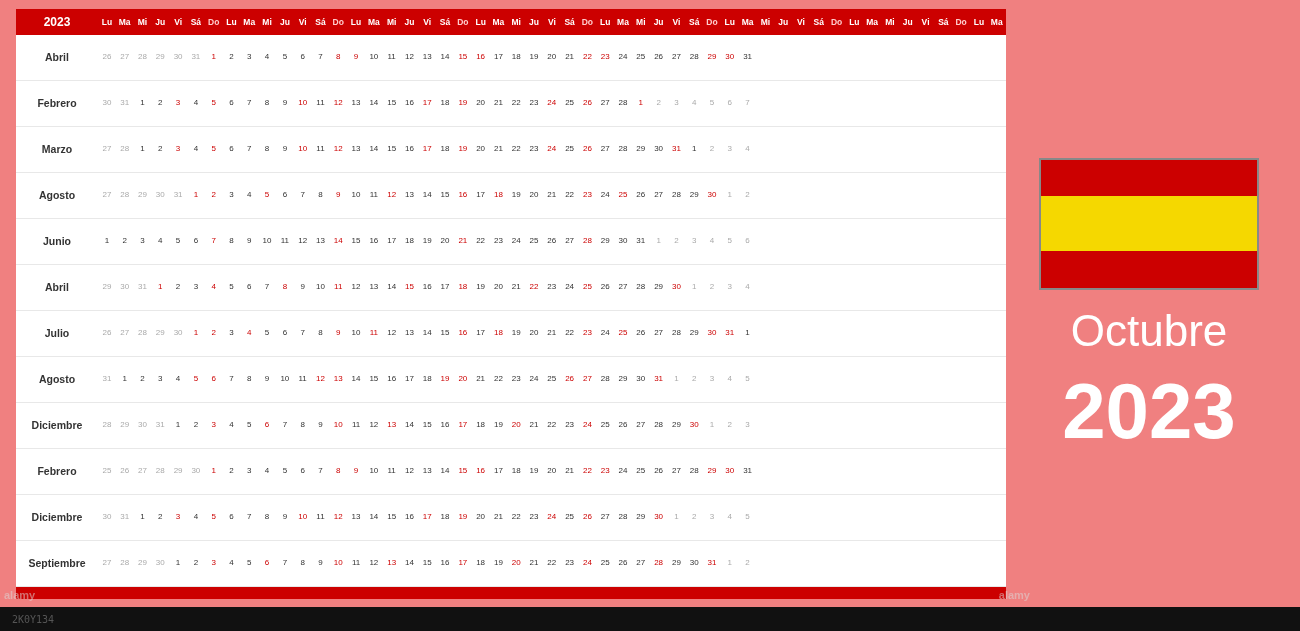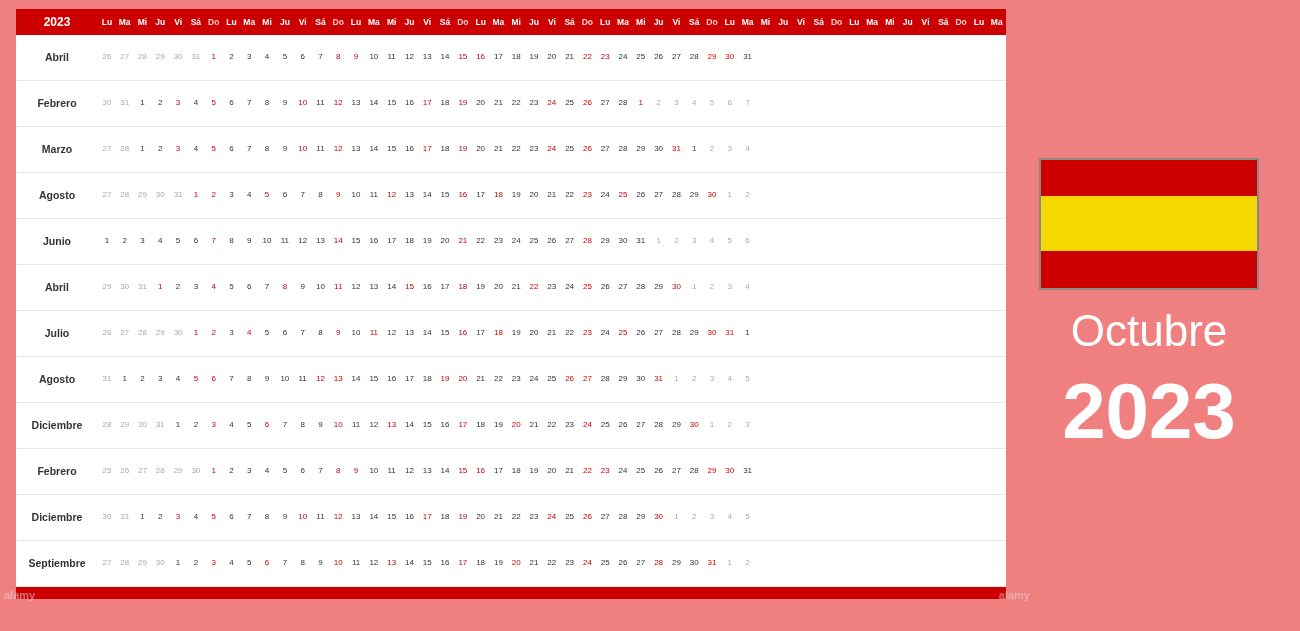--- a/index.html
+++ b/index.html
@@ -766,17 +766,20 @@
         <div style="background:#cc0000; flex:2;"></div>
       </div>
 
       <div style="color:white; font-size:44px; font-weight:300; text-align:center; font-family:Arial, sans-serif;">Octubre</div>
 
       <div style="color:white; font-size:78px; font-weight:bold; text-align:center; line-height:1; font-family:Arial, sans-serif;">2023</div>
     </div>
 
   </div>
 
+  <div style="position:absolute; bottom:0; left:0; width:1300px; height:24px; background:#111; display:flex; align-items:center; padding:0 12px;">
+    <span style="color:#555; font-size:10px; font-family:monospace;">2K0Y134</span>
+  </div>
 
   <div style="position:absolute; left:4px; bottom:30px; color:rgba(220,220,220,0.5); font-size:11px; font-weight:bold; font-family:Arial;">alamy</div>
   <div style="position:absolute; right:270px; bottom:30px; color:rgba(220,220,220,0.5); font-size:11px; font-weight:bold; font-family:Arial;">alamy</div>
 
 </div>
 
 </body></html>

